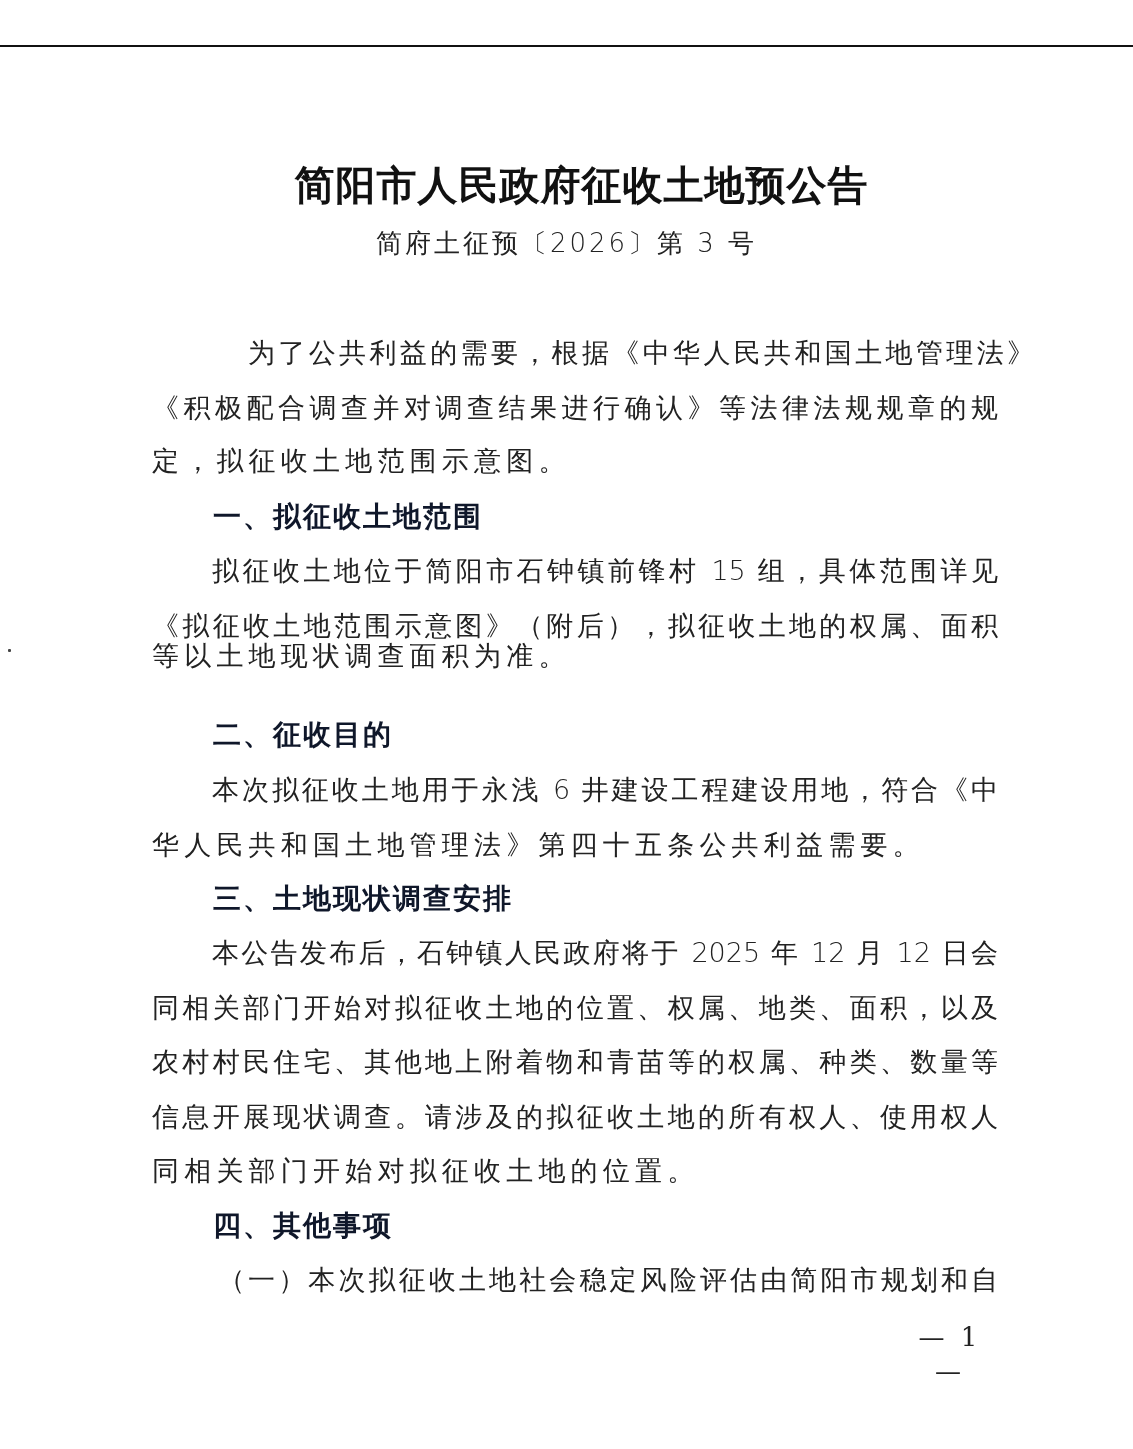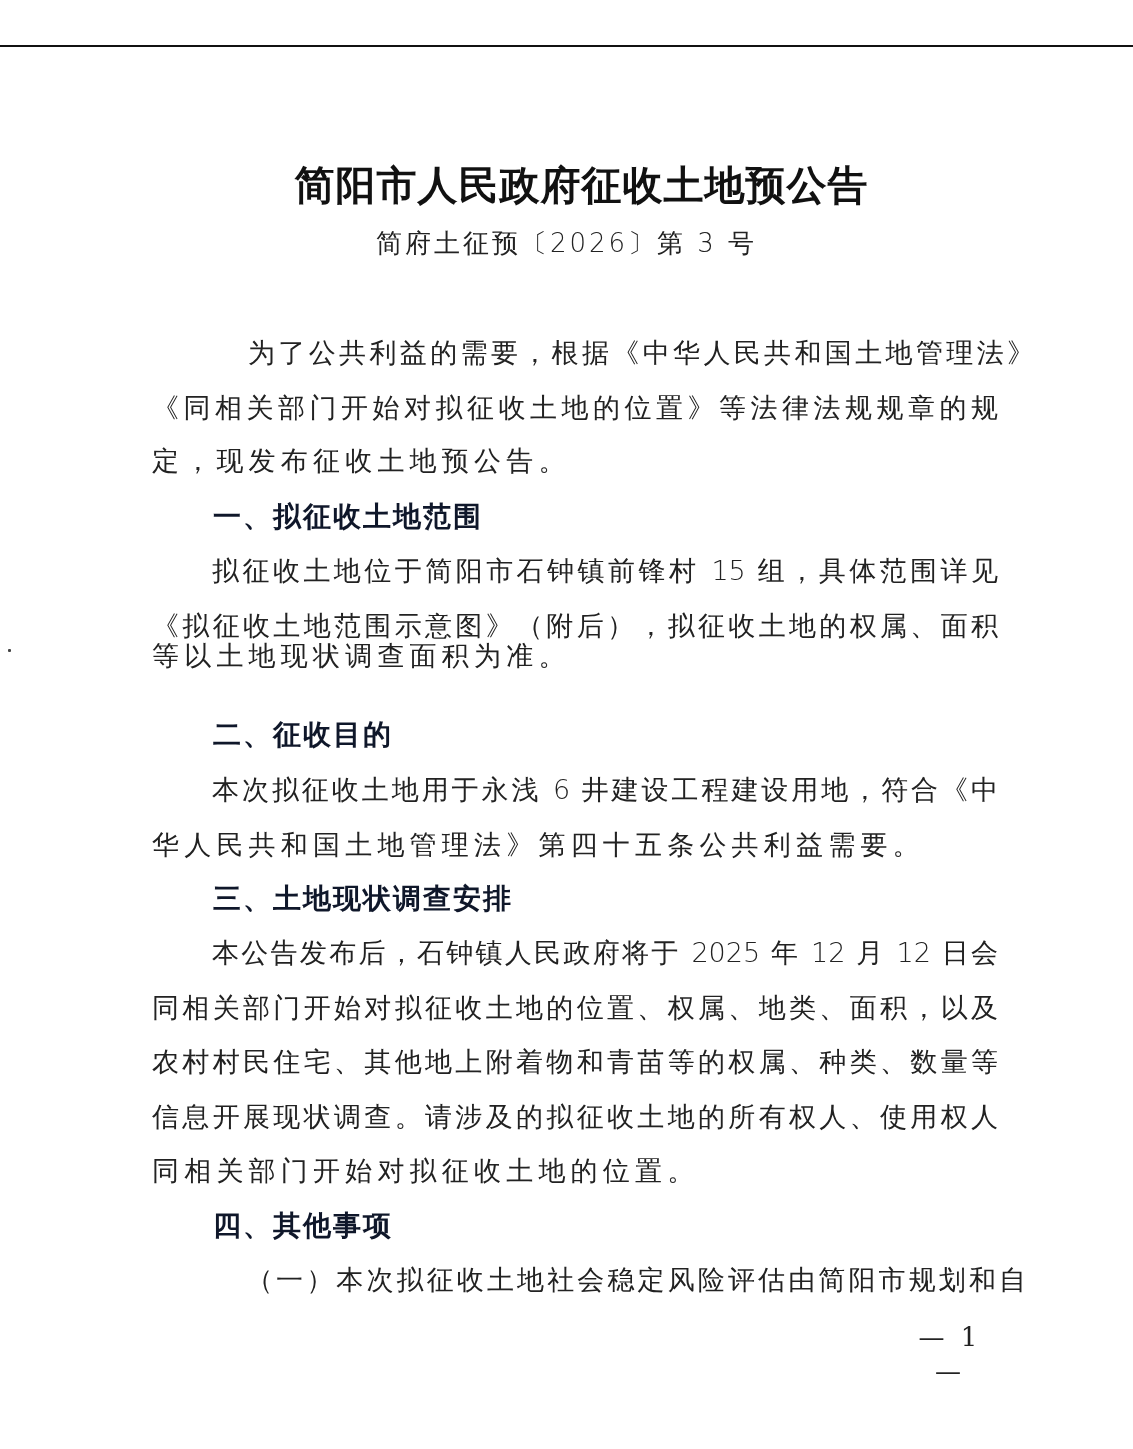--- a/index.html
+++ b/index.html
@@ -70,35 +70,35 @@
 </head>
 <body>
 
 <div class="top-rule"></div>
 <div class="speck"></div>
 
 <div class="title">简阳市人民政府征收土地预公告</div>
 <div class="docno">简府土征预〔2026〕第 3 号</div>
 
 <div class="line indent justify" style="top:335px;margin-left:36px;">为了公共利益的需要，根据《中华人民共和国土地管理法》</div>
-<div class="line justify" style="top:390px;">《同相关部门开始对拟征收土地的位置》等法律法规规章的规</div>
-<div class="line" style="top:443px;">定，现发布征收土地预公告。</div>
+<div class="line justify" style="top:390px;">《积极配合调查并对调查结果进行确认》等法律法规规章的规</div>
+<div class="line" style="top:443px;">定，拟征收土地范围示意图。</div>
 
 <div class="heading" style="top:499px;">一、拟征收土地范围</div>
 <div class="line indent justify" style="top:553px;">拟征收土地位于简阳市石钟镇前锋村 15 组，具体范围详见</div>
 <div class="line justify" style="top:608px;">《拟征收土地范围示意图》（附后），拟征收土地的权属、面积</div>
 <div class="line" style="top:638px;">等以土地现状调查面积为准。</div>
 
 <div class="heading" style="top:717px;">二、征收目的</div>
 <div class="line indent justify" style="top:772px;">本次拟征收土地用于永浅 6 井建设工程建设用地，符合《中</div>
 <div class="line" style="top:827px;">华人民共和国土地管理法》第四十五条公共利益需要。</div>
 
 <div class="heading" style="top:881px;">三、土地现状调查安排</div>
 <div class="line indent justify" style="top:935px;">本公告发布后，石钟镇人民政府将于 2025 年 12 月 12 日会</div>
 <div class="line justify" style="top:990px;">同相关部门开始对拟征收土地的位置、权属、地类、面积，以及</div>
 <div class="line justify" style="top:1044px;">农村村民住宅、其他地上附着物和青苗等的权属、种类、数量等</div>
 <div class="line justify" style="top:1099px;">信息开展现状调查。请涉及的拟征收土地的所有权人、使用权人</div>
 <div class="line" style="top:1153px;">同相关部门开始对拟征收土地的位置。</div>
 
 <div class="heading" style="top:1208px;">四、其他事项</div>
-<div class="line indent justify" style="top:1262px; left:218px; width:780px;margin-left:28px;">（一）本次拟征收土地社会稳定风险评估由简阳市规划和自</div>
+<div class="line indent justify" style="top:1262px; left:218px; width:780px;">（一）本次拟征收土地社会稳定风险评估由简阳市规划和自</div>
 
 <div class="pageno">— 1 —</div>
 
 </body></html>

